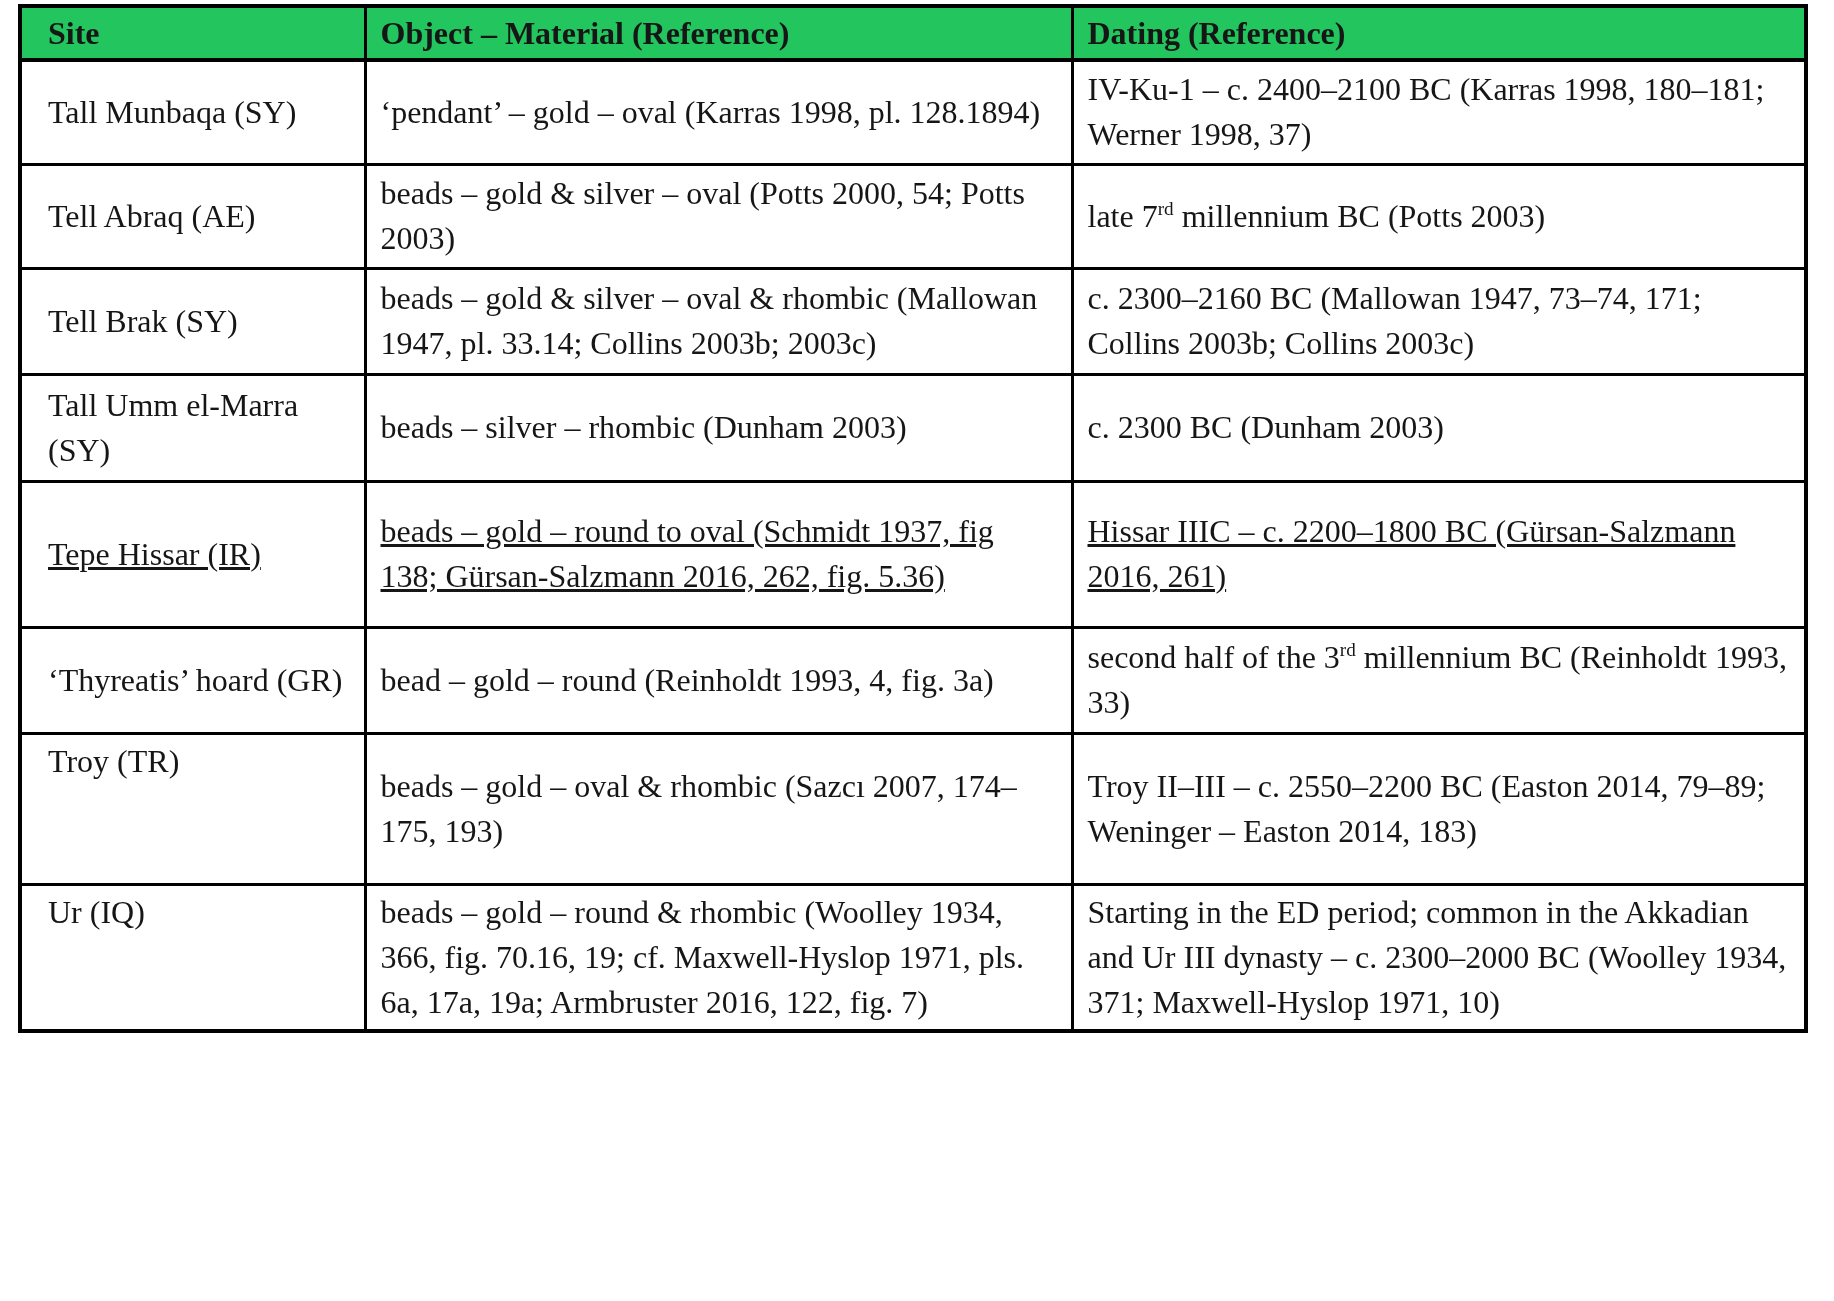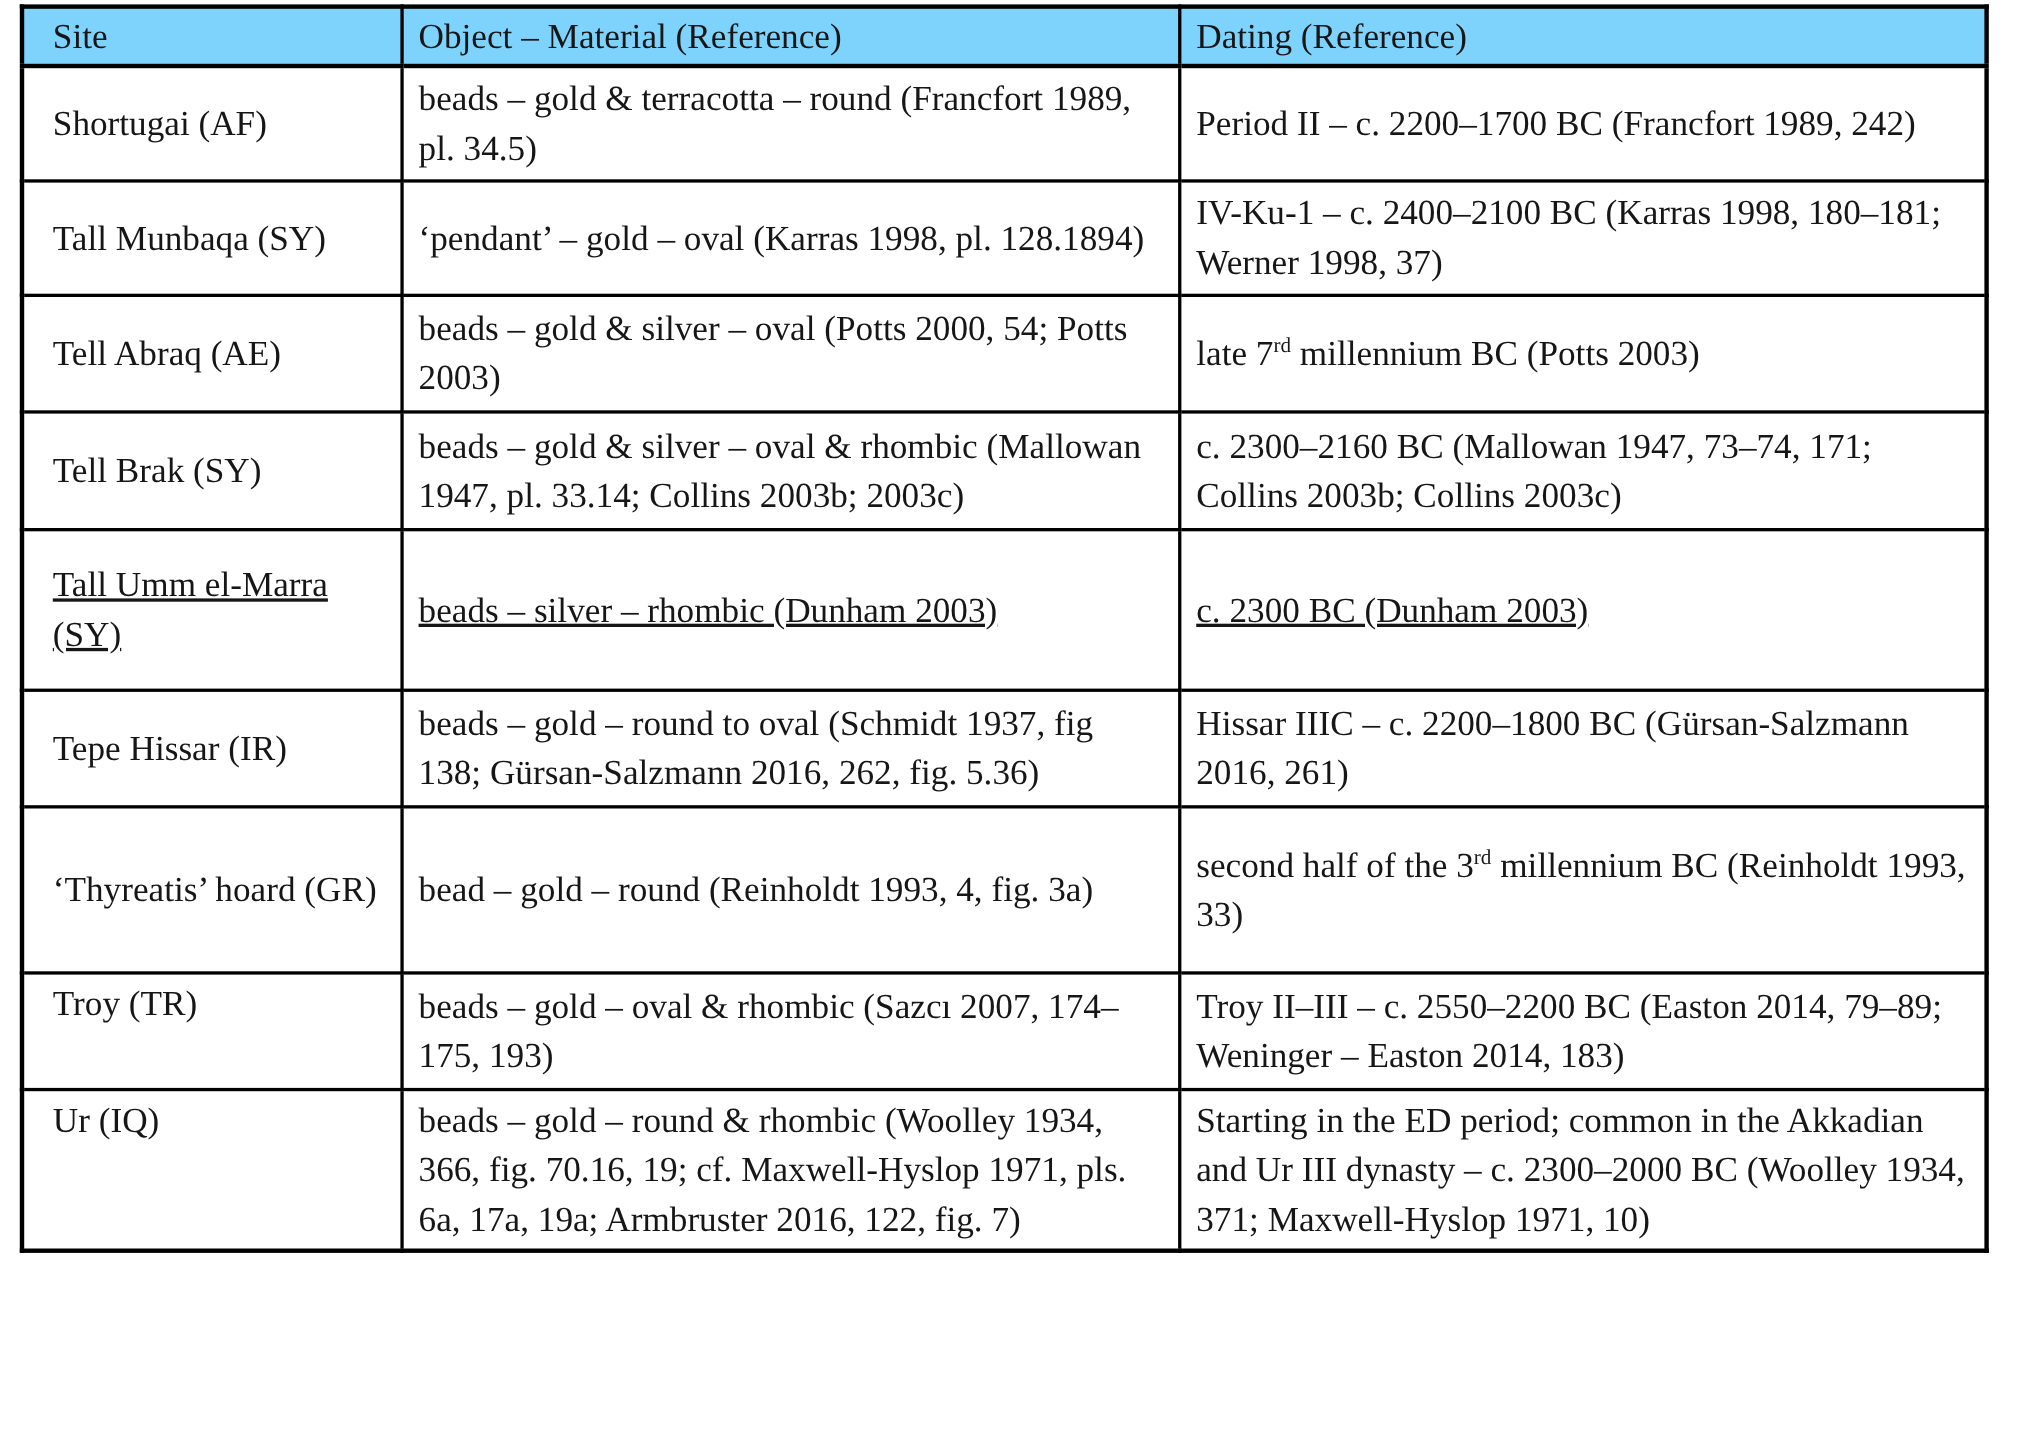--- a/index.html
+++ b/index.html
@@ -33,25 +33,26 @@
     border: 3px solid #000000;
     font-size: 32px;
     line-height: 45px;
     font-weight: normal;
     text-align: left;
     vertical-align: middle;
     padding: 4px 14px 4px 14px;
     word-wrap: break-word;
   }
   thead th {
-    background: #7dd3fc;
+    background: #22c55e;
     border-bottom-width: 4px;
     height: 46px;
     padding-top: 2px;
     padding-bottom: 2px;
+    font-weight: bold;
   }
   td.site, th.site { padding-left: 26px; }
   td.vtop { vertical-align: top; }
   sup.ord {
     font-size: 0.6em;
     line-height: 0;
     vertical-align: super;
   }
   tbody tr:nth-child(1)  { height: 104px; }
   tbody tr:nth-child(2)  { height: 104px; }
@@ -75,25 +76,20 @@
       <col class="c-dating">
     </colgroup>
     <thead>
       <tr>
         <th class="site">Site</th>
         <th>Object – Material (Reference)</th>
         <th>Dating (Reference)</th>
       </tr>
     </thead>
     <tbody>
-      <tr>
-        <td class="site">Shortugai (AF)</td>
-        <td>beads – gold &amp; terracotta – round (Francfort 1989, pl. 34.5)</td>
-        <td>Period II – c. 2200–1700 BC (Francfort 1989, 242)</td>
-      </tr>
       <tr>
         <td class="site">Tall Munbaqa (SY)</td>
         <td>‘pendant’ – gold – oval (Karras 1998, pl. 128.1894)</td>
         <td>IV-Ku-1 – c. 2400–2100 BC (Karras 1998, 180–181; Werner 1998, 37)</td>
       </tr>
       <tr>
         <td class="site">Tell Abraq (AE)</td>
         <td>beads – gold &amp; silver – oval (Potts 2000, 54; Potts 2003)</td>
         <td><span>late 7</span><sup class="ord">rd</sup><span> millennium BC (Potts 2003)</span></td>
       </tr>

